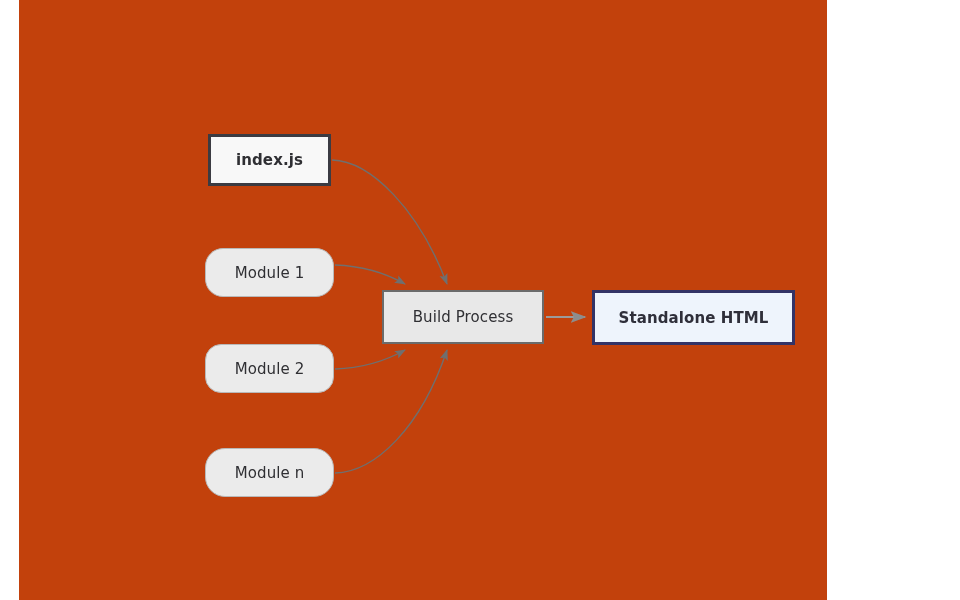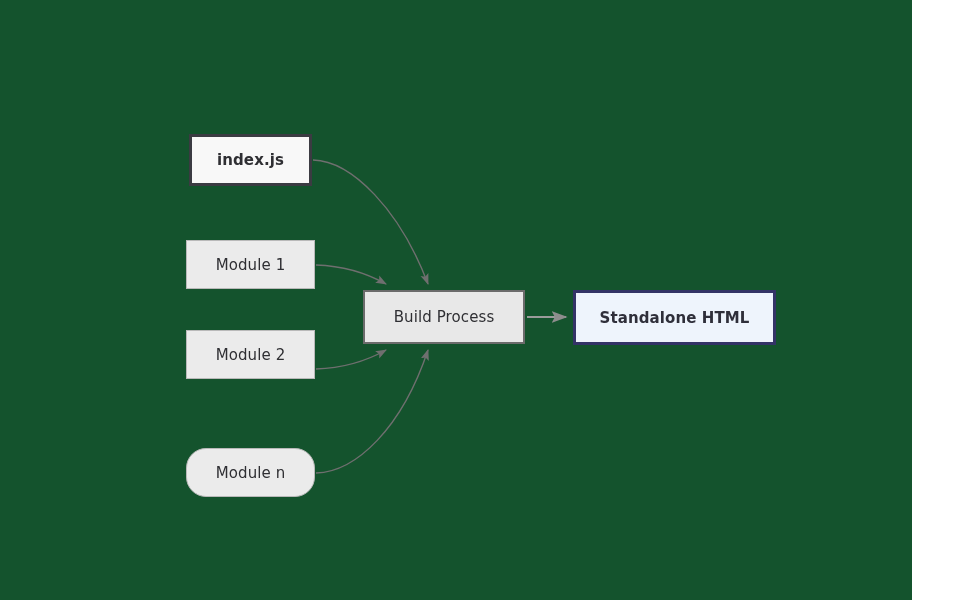--- a/index.html
+++ b/index.html
@@ -10,23 +10,24 @@
   }
   body {
     width: 960px;
     height: 600px;
     font-family: "DejaVu Sans", "Liberation Sans", sans-serif;
     overflow: hidden;
     position: relative;
   }
   #diagram-canvas {
     position: relative;
-    width: 912px;
+    width: 808px;
     height: 600px;
-    background: #14532d;
+    background: #c2410c;
+    margin-left: 19px;
   }
   #edge-layer {
     position: absolute;
     left: 0;
     top: 0;
     width: 960px;
     height: 600px;
     pointer-events: none;
   }
   .node {
@@ -60,22 +61,22 @@
   
   .node-module {
     left: 186px;
     width: 129px;
     height: 49px;
     border: 1.5px solid #b9b9b9;
     background: #ebebeb;
     font-size: 15px;
     font-weight: normal;
   }
-  .node-module-1 { top: 240px; }
-  .node-module-2 { top: 330px; }
+  .node-module-1 { top: 248px; border-radius: 18px; }
+  .node-module-2 { top: 344px; border-radius: 16px; }
   .node-module-n { top: 448px; border-radius: 20px; }
 
   
   .node-process {
     left: 363px;
     top: 290px;
     width: 162px;
     height: 54px;
     border: 2px solid #6b6b6b;
     background: #e8e8e8;

